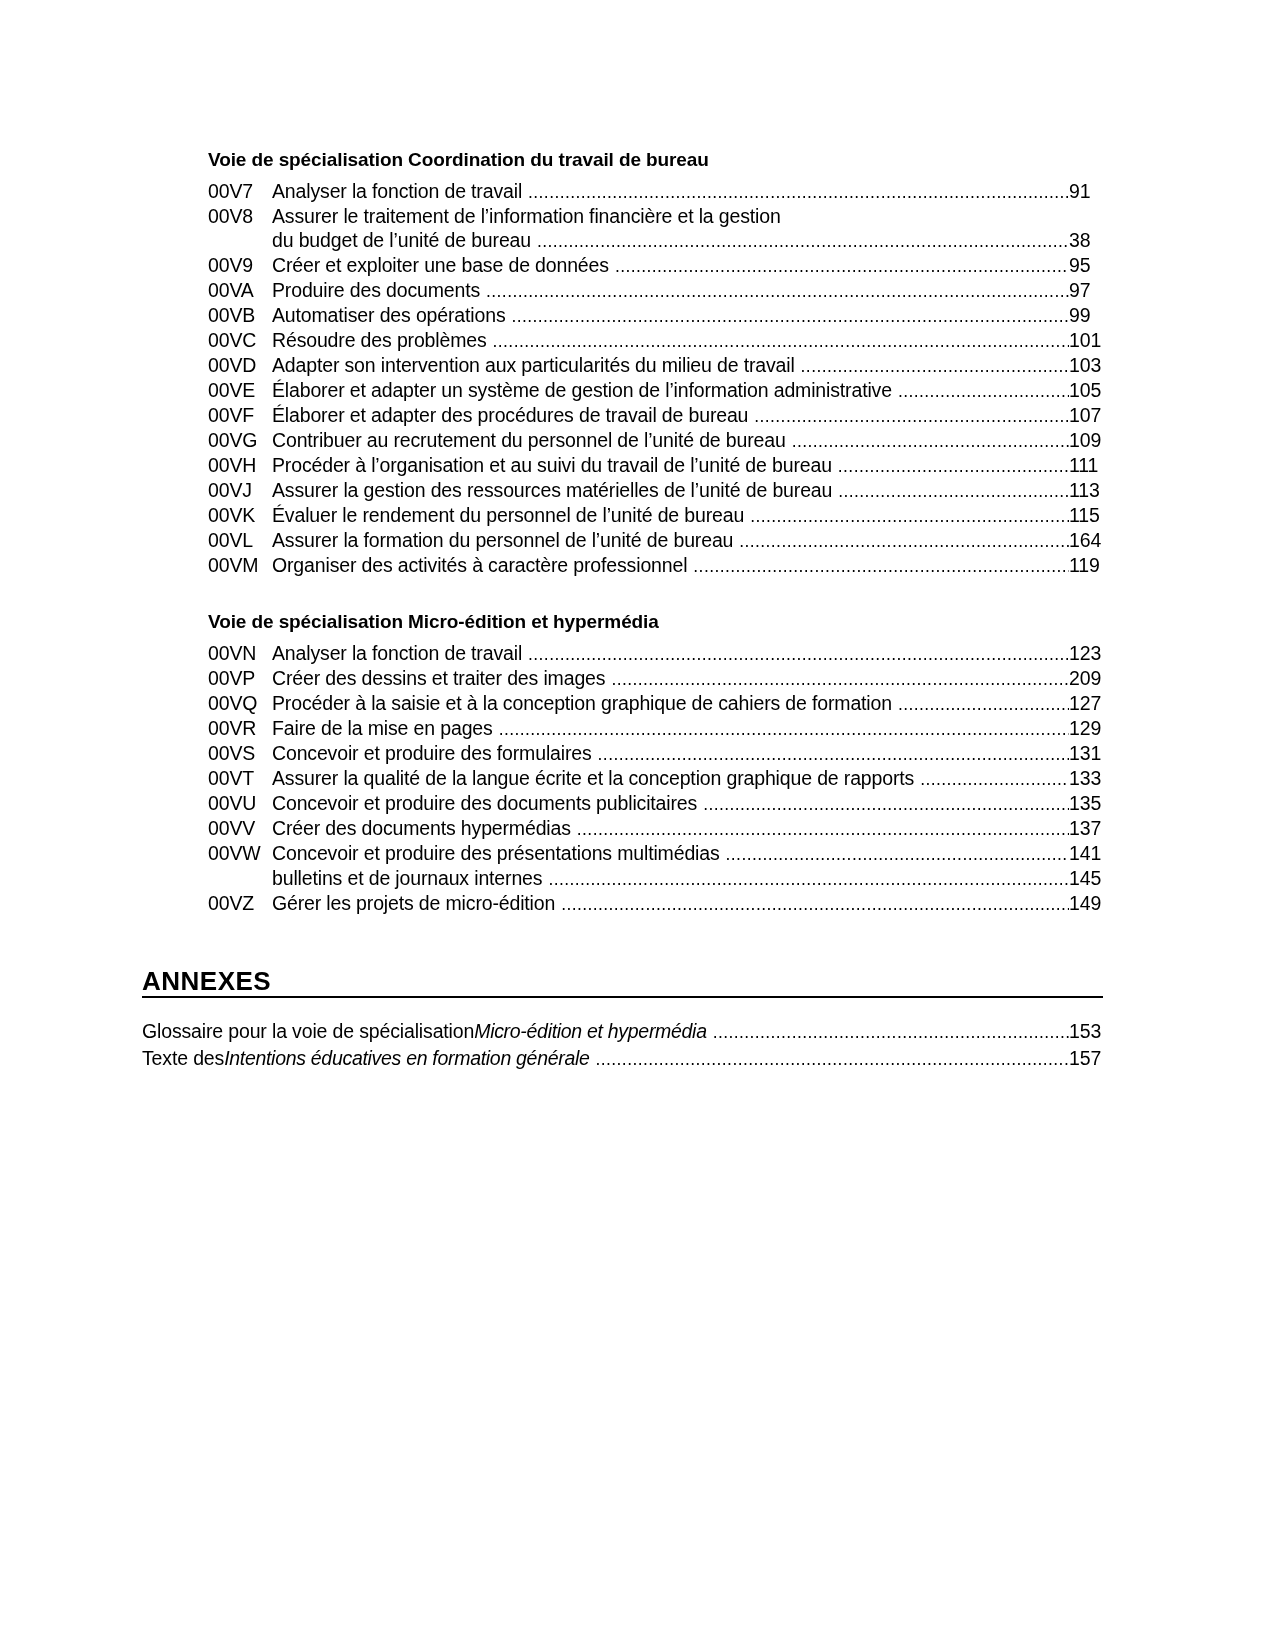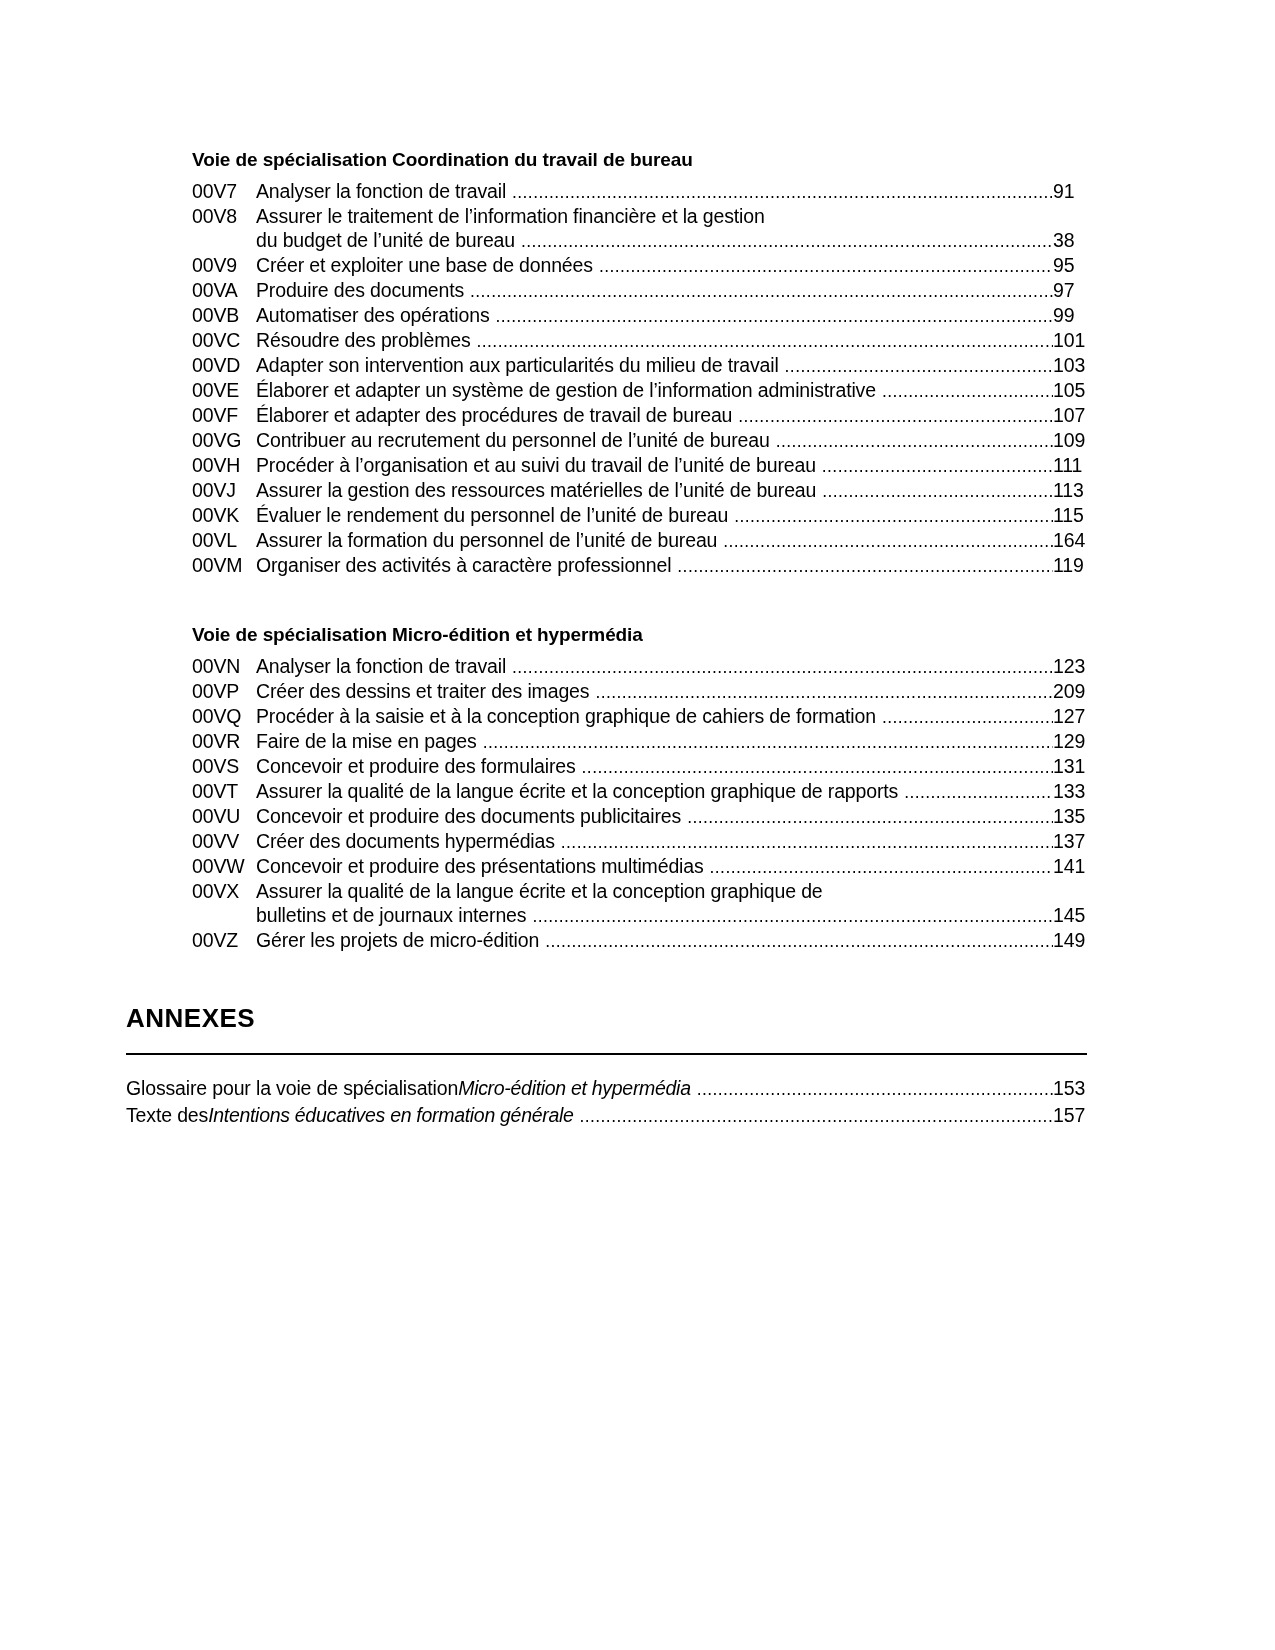--- a/index.html
+++ b/index.html
@@ -10,26 +10,26 @@
     color: #000;
     position: relative;
     overflow: hidden;
   }
   .page {
     position: absolute; inset: 0;
     background: #fff;
   }
   .content {
     position: absolute;
-    left: 126px; top: 147px;
+    left: 142px; top: 147px;
     width: 961px;
   }
   
   .toc-section { margin-left: 66px; }
-  .toc-section + .toc-section { margin-top: 44px; }
+  .toc-section + .toc-section { margin-top: 31px; }
   .section-heading {
     font-weight: bold;
     font-size: 19px;
     line-height: 25px;
     letter-spacing: -0.1px;
     margin-bottom: 7px;
     white-space: nowrap;
   }
   .row {
     display: flex;
@@ -58,21 +58,21 @@
     flex: 0 0 auto;
     min-width: 34px;
   }
   
   .annexes { margin-top: 50px; }
   .annexes-heading {
     font-size: 26px;
     font-weight: bold;
     line-height: 30px;
     letter-spacing: 0.5px;
-    padding-bottom: 20px;
+    padding-bottom: 0;
     border-bottom: 2px solid #000;
   }
   .annex-items { margin-top: 21px; }
   .annex-row {
     display: flex;
     align-items: baseline;
     font-size: 19.5px;
     line-height: 25.5px;
     letter-spacing: -0.15px;
     white-space: nowrap;
@@ -260,25 +260,20 @@
     <span class="pnum">137</span>
   </div>
 
   <div class="row">
     <span class="code">00VW</span>
     <span class="title">Concevoir et produire des présentations multimédias</span>
     <span class="leader"></span>
     <span class="pnum">141</span>
   </div>
 
-  <div class="row">
-    <span class="code">00VX</span>
-    <span class="title">Assurer la qualité de la langue écrite et la conception graphique de</span>
-
-  </div>
 
   <div class="row">
     <span class="code"></span>
     <span class="title">bulletins et de journaux internes</span>
     <span class="leader"></span>
     <span class="pnum">145</span>
   </div>
 
 
   <div class="row">

